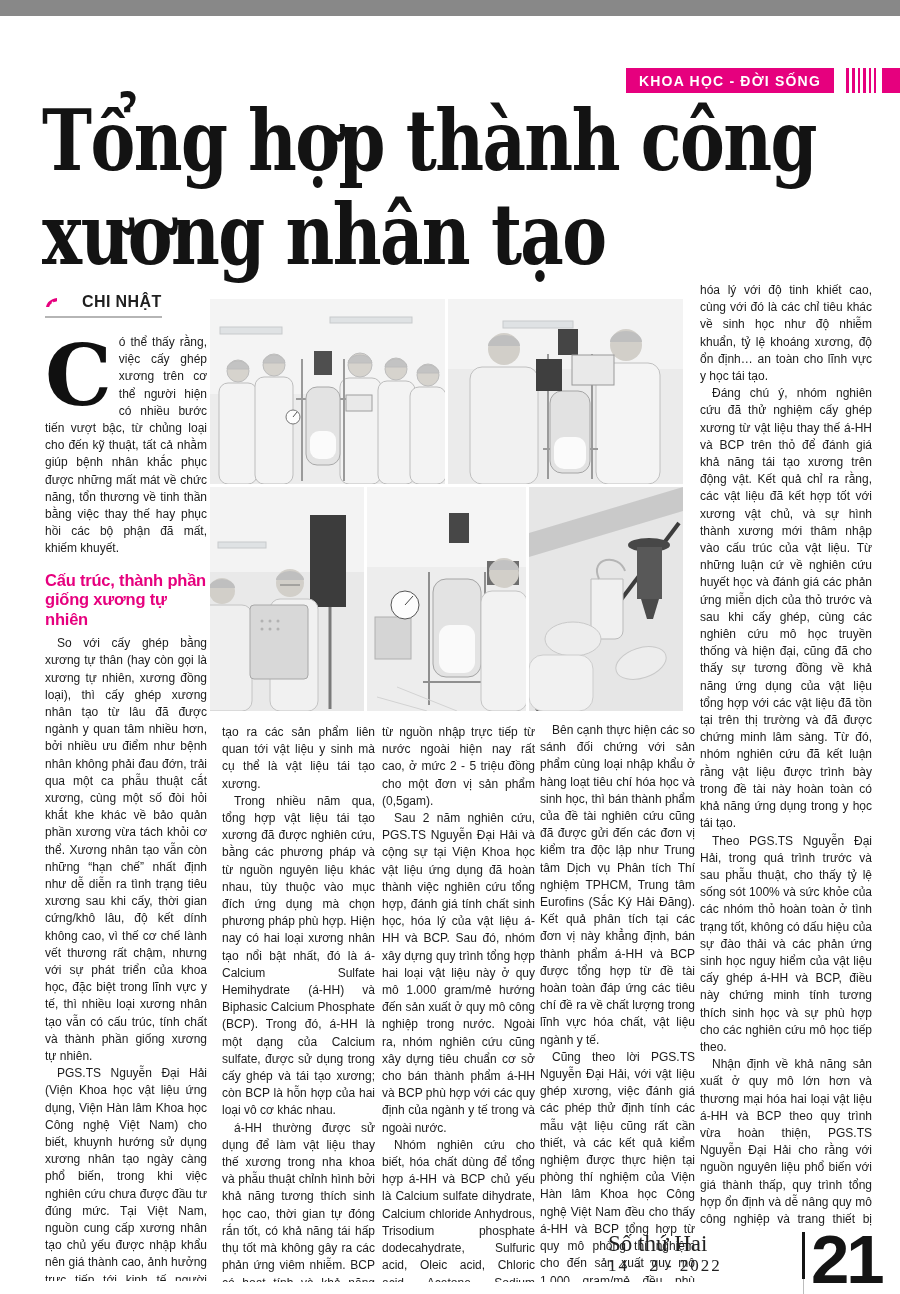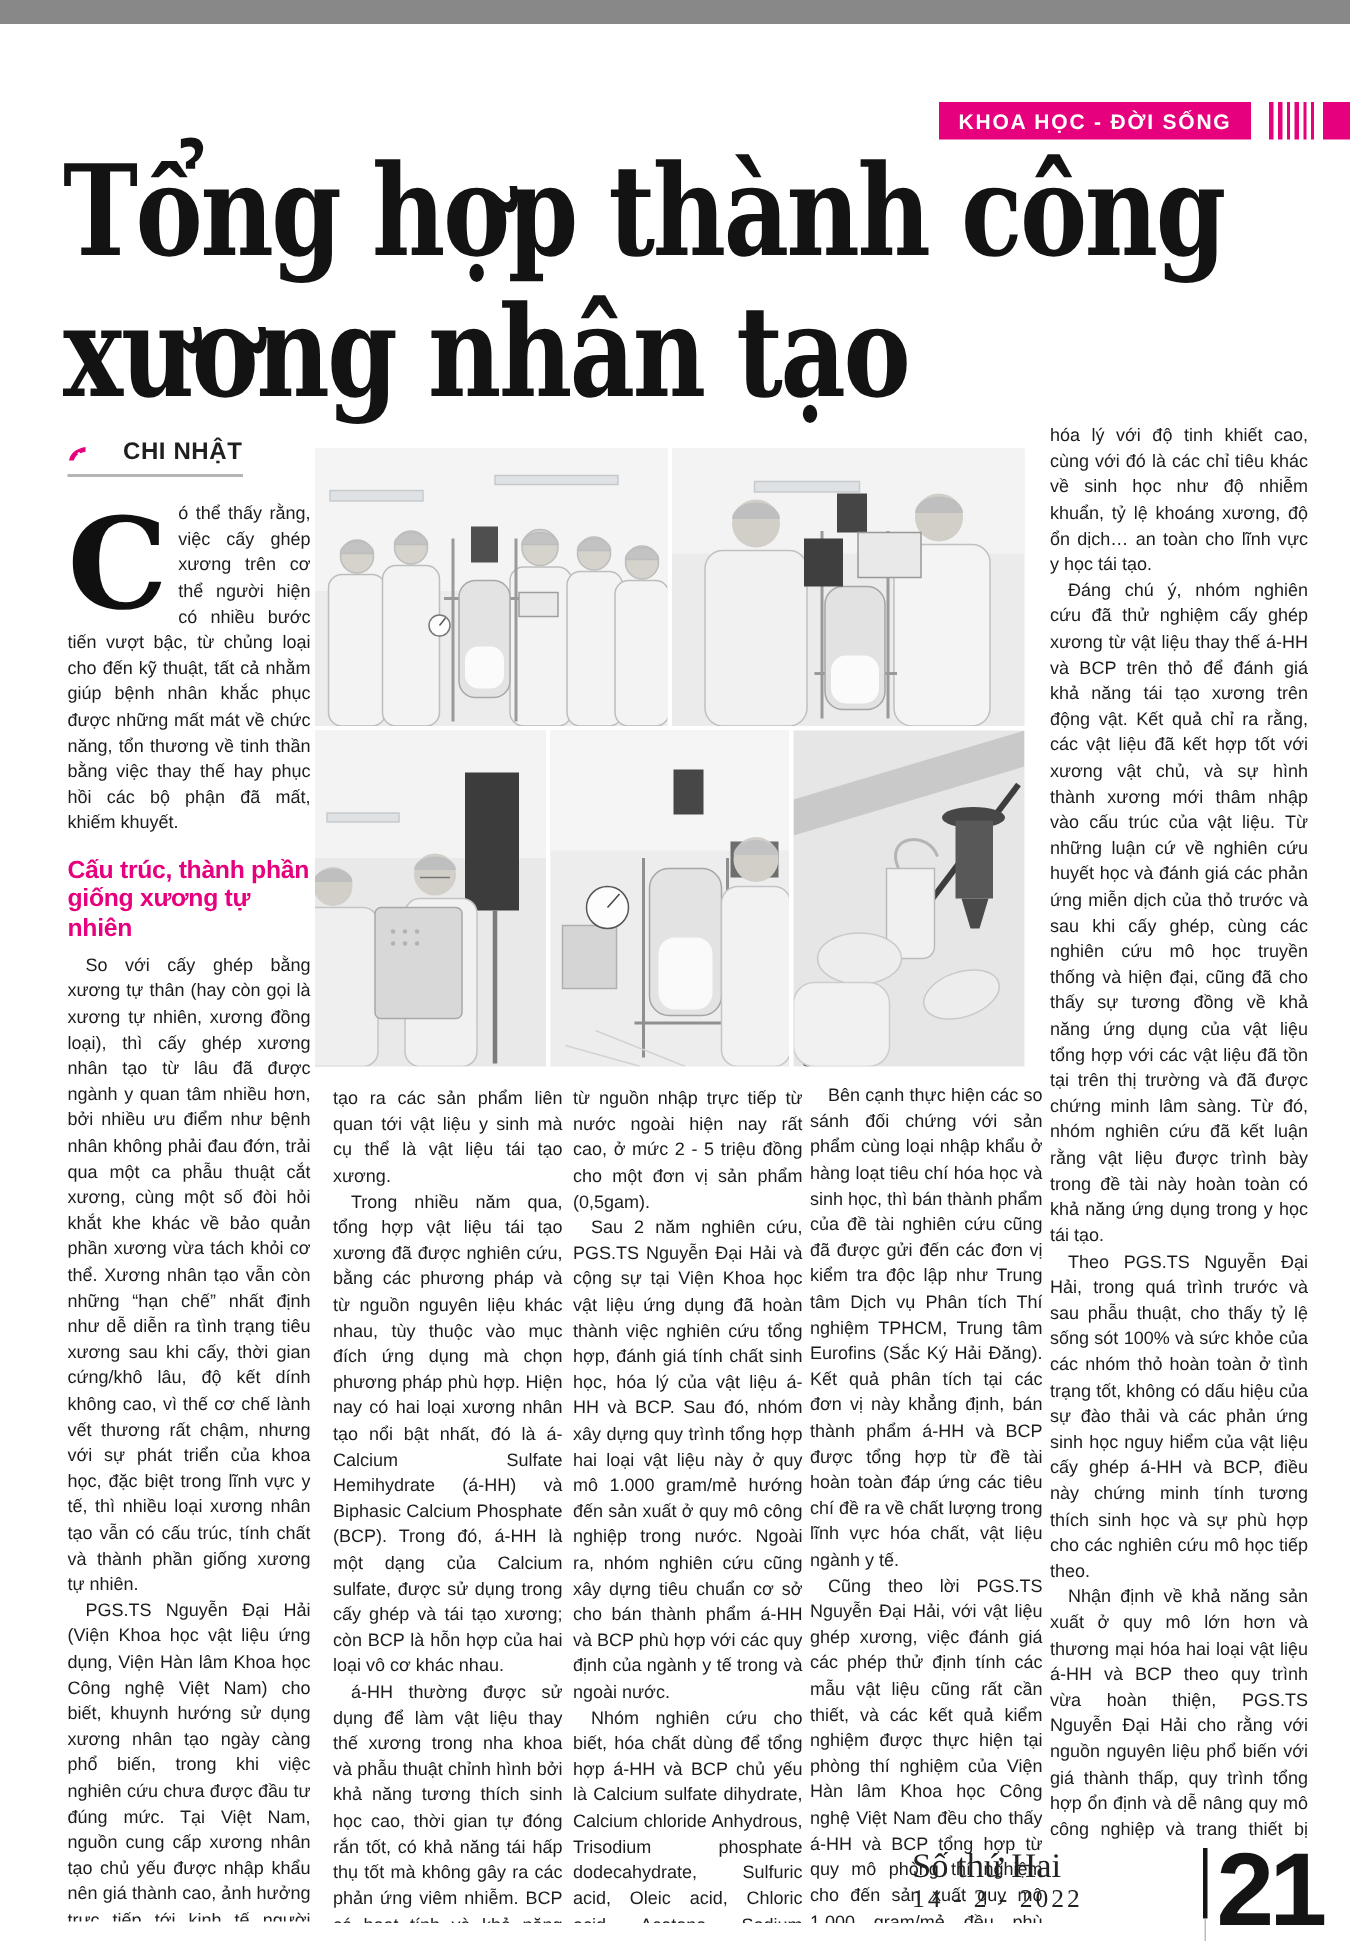--- a/index.html
+++ b/index.html
@@ -261,21 +261,21 @@
     <p class="ind">Sau 2 năm nghiên cứu, PGS.TS Nguyễn Đại Hải và cộng sự tại Viện Khoa học vật liệu ứng dụng đã hoàn thành việc nghiên cứu tổng hợp, đánh giá tính chất sinh học, hóa lý của vật liệu á-HH và BCP. Sau đó, nhóm xây dựng quy trình tổng hợp hai loại vật liệu này ở quy mô 1.000 gram/mẻ hướng đến sản xuất ở quy mô công nghiệp trong nước. Ngoài ra, nhóm nghiên cứu cũng xây dựng tiêu chuẩn cơ sở cho bán thành phẩm á-HH và BCP phù hợp với các quy định của ngành y tế trong và ngoài nước.</p>
     <p class="ind">Nhóm nghiên cứu cho biết, hóa chất dùng để tổng hợp á-HH và BCP chủ yếu là Calcium sulfate dihydrate, Calcium chloride Anhydrous, Trisodium phosphate dodecahydrate, Sulfuric acid, Oleic acid, Chloric acid, Acetone, Sodium hydroxide được sử dụng trong suốt quá trình thực hiện đề tài đều nhập từ hãng Fisher Scientific (Mỹ) nhằm đảm bảo chất lượng vật liệu đầu vào ở mức cao nhất.</p>
   </div>
 
   <div class="col" id="col4" style="left:540px; top:706px; width:155px; height:560px;">
     <p class="ind">Bên cạnh thực hiện các so sánh đối chứng với sản phẩm cùng loại nhập khẩu ở hàng loạt tiêu chí hóa học và sinh học, thì bán thành phẩm của đề tài nghiên cứu cũng đã được gửi đến các đơn vị kiểm tra độc lập như Trung tâm Dịch vụ Phân tích Thí nghiệm TPHCM, Trung tâm Eurofins (Sắc Ký Hải Đăng). Kết quả phân tích tại các đơn vị này khẳng định, bán thành phẩm á-HH và BCP được tổng hợp từ đề tài hoàn toàn đáp ứng các tiêu chí đề ra về chất lượng trong lĩnh vực hóa chất, vật liệu ngành y tế.</p>
     <p class="ind">Cũng theo lời PGS.TS Nguyễn Đại Hải, với vật liệu ghép xương, việc đánh giá các phép thử định tính các mẫu vật liệu cũng rất cần thiết, và các kết quả kiểm nghiệm được thực hiện tại phòng thí nghiệm của Viện Hàn lâm Khoa học Công nghệ Việt Nam đều cho thấy á-HH và BCP tổng hợp từ quy mô phòng thí nghiệm cho đến sản xuất quy mô 1.000 gram/mẻ đều phù hợp, tương ứng với tiêu chuẩn</p>
   </div>
 
   <div class="col" id="col5" style="left:700px; top:266px; width:172px; height:948px;">
-    <p>hóa lý với độ tinh khiết cao, cùng với đó là các chỉ tiêu khác về sinh học như độ nhiễm khuẩn, tỷ lệ khoáng xương, độ ổn dịch… an toàn cho lĩnh vực y học tái tạo.</p>
+    <p>hóa lý với độ tinh khiết cao, cùng với đó là các chỉ tiêu khác về sinh học như độ nhiễm khuẩn, tỷ lệ khoáng xương, độ ổn định… an toàn cho lĩnh vực y học tái tạo.</p>
     <p class="ind">Đáng chú ý, nhóm nghiên cứu đã thử nghiệm cấy ghép xương từ vật liệu thay thế á-HH và BCP trên thỏ để đánh giá khả năng tái tạo xương trên động vật. Kết quả chỉ ra rằng, các vật liệu đã kết hợp tốt với xương vật chủ, và sự hình thành xương mới thâm nhập vào cấu trúc của vật liệu. Từ những luận cứ về nghiên cứu huyết học và đánh giá các phản ứng miễn dịch của thỏ trước và sau khi cấy ghép, cùng các nghiên cứu mô học truyền thống và hiện đại, cũng đã cho thấy sự tương đồng về khả năng ứng dụng của vật liệu tổng hợp với các vật liệu đã tồn tại trên thị trường và đã được chứng minh lâm sàng. Từ đó, nhóm nghiên cứu đã kết luận rằng vật liệu được trình bày trong đề tài này hoàn toàn có khả năng ứng dụng trong y học tái tạo.</p>
     <p class="ind">Theo PGS.TS Nguyễn Đại Hải, trong quá trình trước và sau phẫu thuật, cho thấy tỷ lệ sống sót 100% và sức khỏe của các nhóm thỏ hoàn toàn ở tình trạng tốt, không có dấu hiệu của sự đào thải và các phản ứng sinh học nguy hiểm của vật liệu cấy ghép á-HH và BCP, điều này chứng minh tính tương thích sinh học và sự phù hợp cho các nghiên cứu mô học tiếp theo.</p>
     <p class="ind">Nhận định về khả năng sản xuất ở quy mô lớn hơn và thương mại hóa hai loại vật liệu á-HH và BCP theo quy trình vừa hoàn thiện, PGS.TS Nguyễn Đại Hải cho rằng với nguồn nguyên liệu phổ biến với giá thành thấp, quy trình tổng hợp ổn định và dễ nâng quy mô công nghiệp và trang thiết bị sản xuất đơn giản chi phí đầu tư thấp thì việc thương mại hóa sản phẩm là hoàn toàn khả thi. Ngoài ra, sự thành công của đề tài đóng vai trò như một tiền đề cho các nghiên cứu nhằm tối ưu hóa sản phẩm xương nhân tạo trong tương lai cũng như các loại vật liệu y sinh khác.</p>
   </div>
 
   <div class="footer-edition">
     <div class="ed">Số thứ Hai</div>
     <div class="dt">14 - 2 - 2022</div>
   </div>
   <div class="footer-rule-black"></div>

